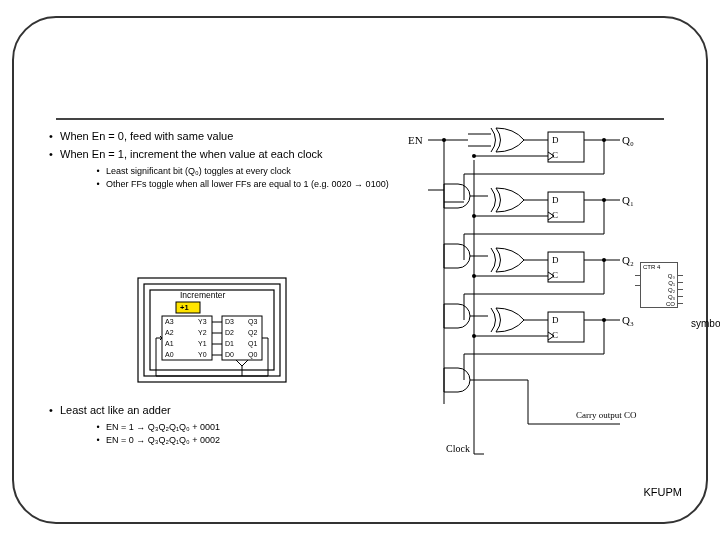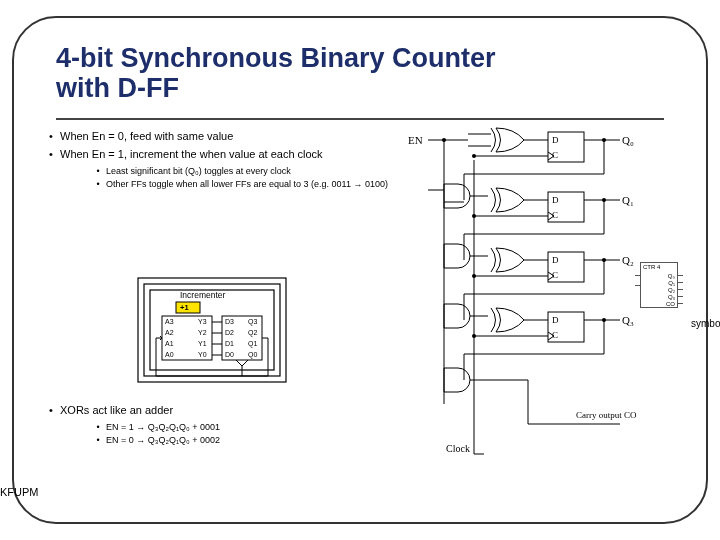--- a/index.html
+++ b/index.html
@@ -82,22 +82,23 @@
     text-align: center;
   }
   .sub .bullet2 .txt {
     flex: 1;
   }
   .footer {
     position: absolute;
     left: 0;
     width: 648px;
     bottom: 42px;
-    text-align: left;
+    text-align: right;
     font-size: 11px;
+    padding-left: 34px;
   }
   .symbol-label {
     position: absolute;
     left: 648px;
     top: 318px;
     font-size: 10px;
     margin-left: 43px;
   }
   
   .symbol-box {
@@ -156,40 +157,39 @@
     font-size: 11px;
   }
 </style>
 </head>
 <body>
 
 <div class="slide">
 
   <div class="frame"></div>
 
-  <div class="title">4-bit Synchronous Binary Counter with D-FF</div>
   <div class="title-underline"></div>
 
   <div class="content">
     <div class="bullet1">
       <div class="dot">•</div>
       <div class="txt">When En = 0, feed with same value</div>
     </div>
     <div class="bullet1">
       <div class="dot">•</div>
       <div class="txt">When En = 1, increment the when value at each clock</div>
     </div>
     <div class="sub">
       <div class="bullet2">
         <div class="dot">•</div>
         <div class="txt">Least significant bit (Q₀) toggles at every clock</div>
       </div>
       <div class="bullet2">
         <div class="dot">•</div>
-        <div class="txt">Other FFs toggle when all lower FFs are equal to 3 (e.g. 0011 → 0100)</div>
+        <div class="txt">Other FFs toggle when all lower FFs are equal to 1 (e.g. 0020 → 0100)</div>
       </div>
     </div>
   </div>
 
   <div class="incr">
     <svg viewBox="0 0 160 112">
 
       <rect x="6" y="2" width="148" height="104" fill="none" stroke="#000" stroke-width="1.2"></rect>
       <rect x="12" y="8" width="136" height="92" fill="none" stroke="#000" stroke-width="1.2"></rect>
       <rect x="18" y="14" width="124" height="80" fill="none" stroke="#000" stroke-width="1.2"></rect>
@@ -234,21 +234,21 @@
       <line x1="110" y1="90" x2="110" y2="100" stroke="#000"></line>
 
       <polyline points="130,62 136,62 136,100 24,100 24,62 30,62" fill="none" stroke="#000"></polyline>
       <polyline points="28,60 30,62 28,64" fill="none" stroke="#000"></polyline>
     </svg>
   </div>
 
   <div class="section2">
     <div class="bullet1">
       <div class="dot">•</div>
-      <div class="txt">XORs act like an adder</div>
+      <div class="txt">Least act like an adder</div>
     </div>
     <div class="sub">
       <div class="bullet2">
         <div class="dot">•</div>
         <div class="txt">EN = 1 → Q₃Q₂Q₁Q₀ + 0001</div>
       </div>
       <div class="bullet2">
         <div class="dot">•</div>
         <div class="txt">EN = 0 → Q₃Q₂Q₁Q₀ + 0002</div>
       </div>

